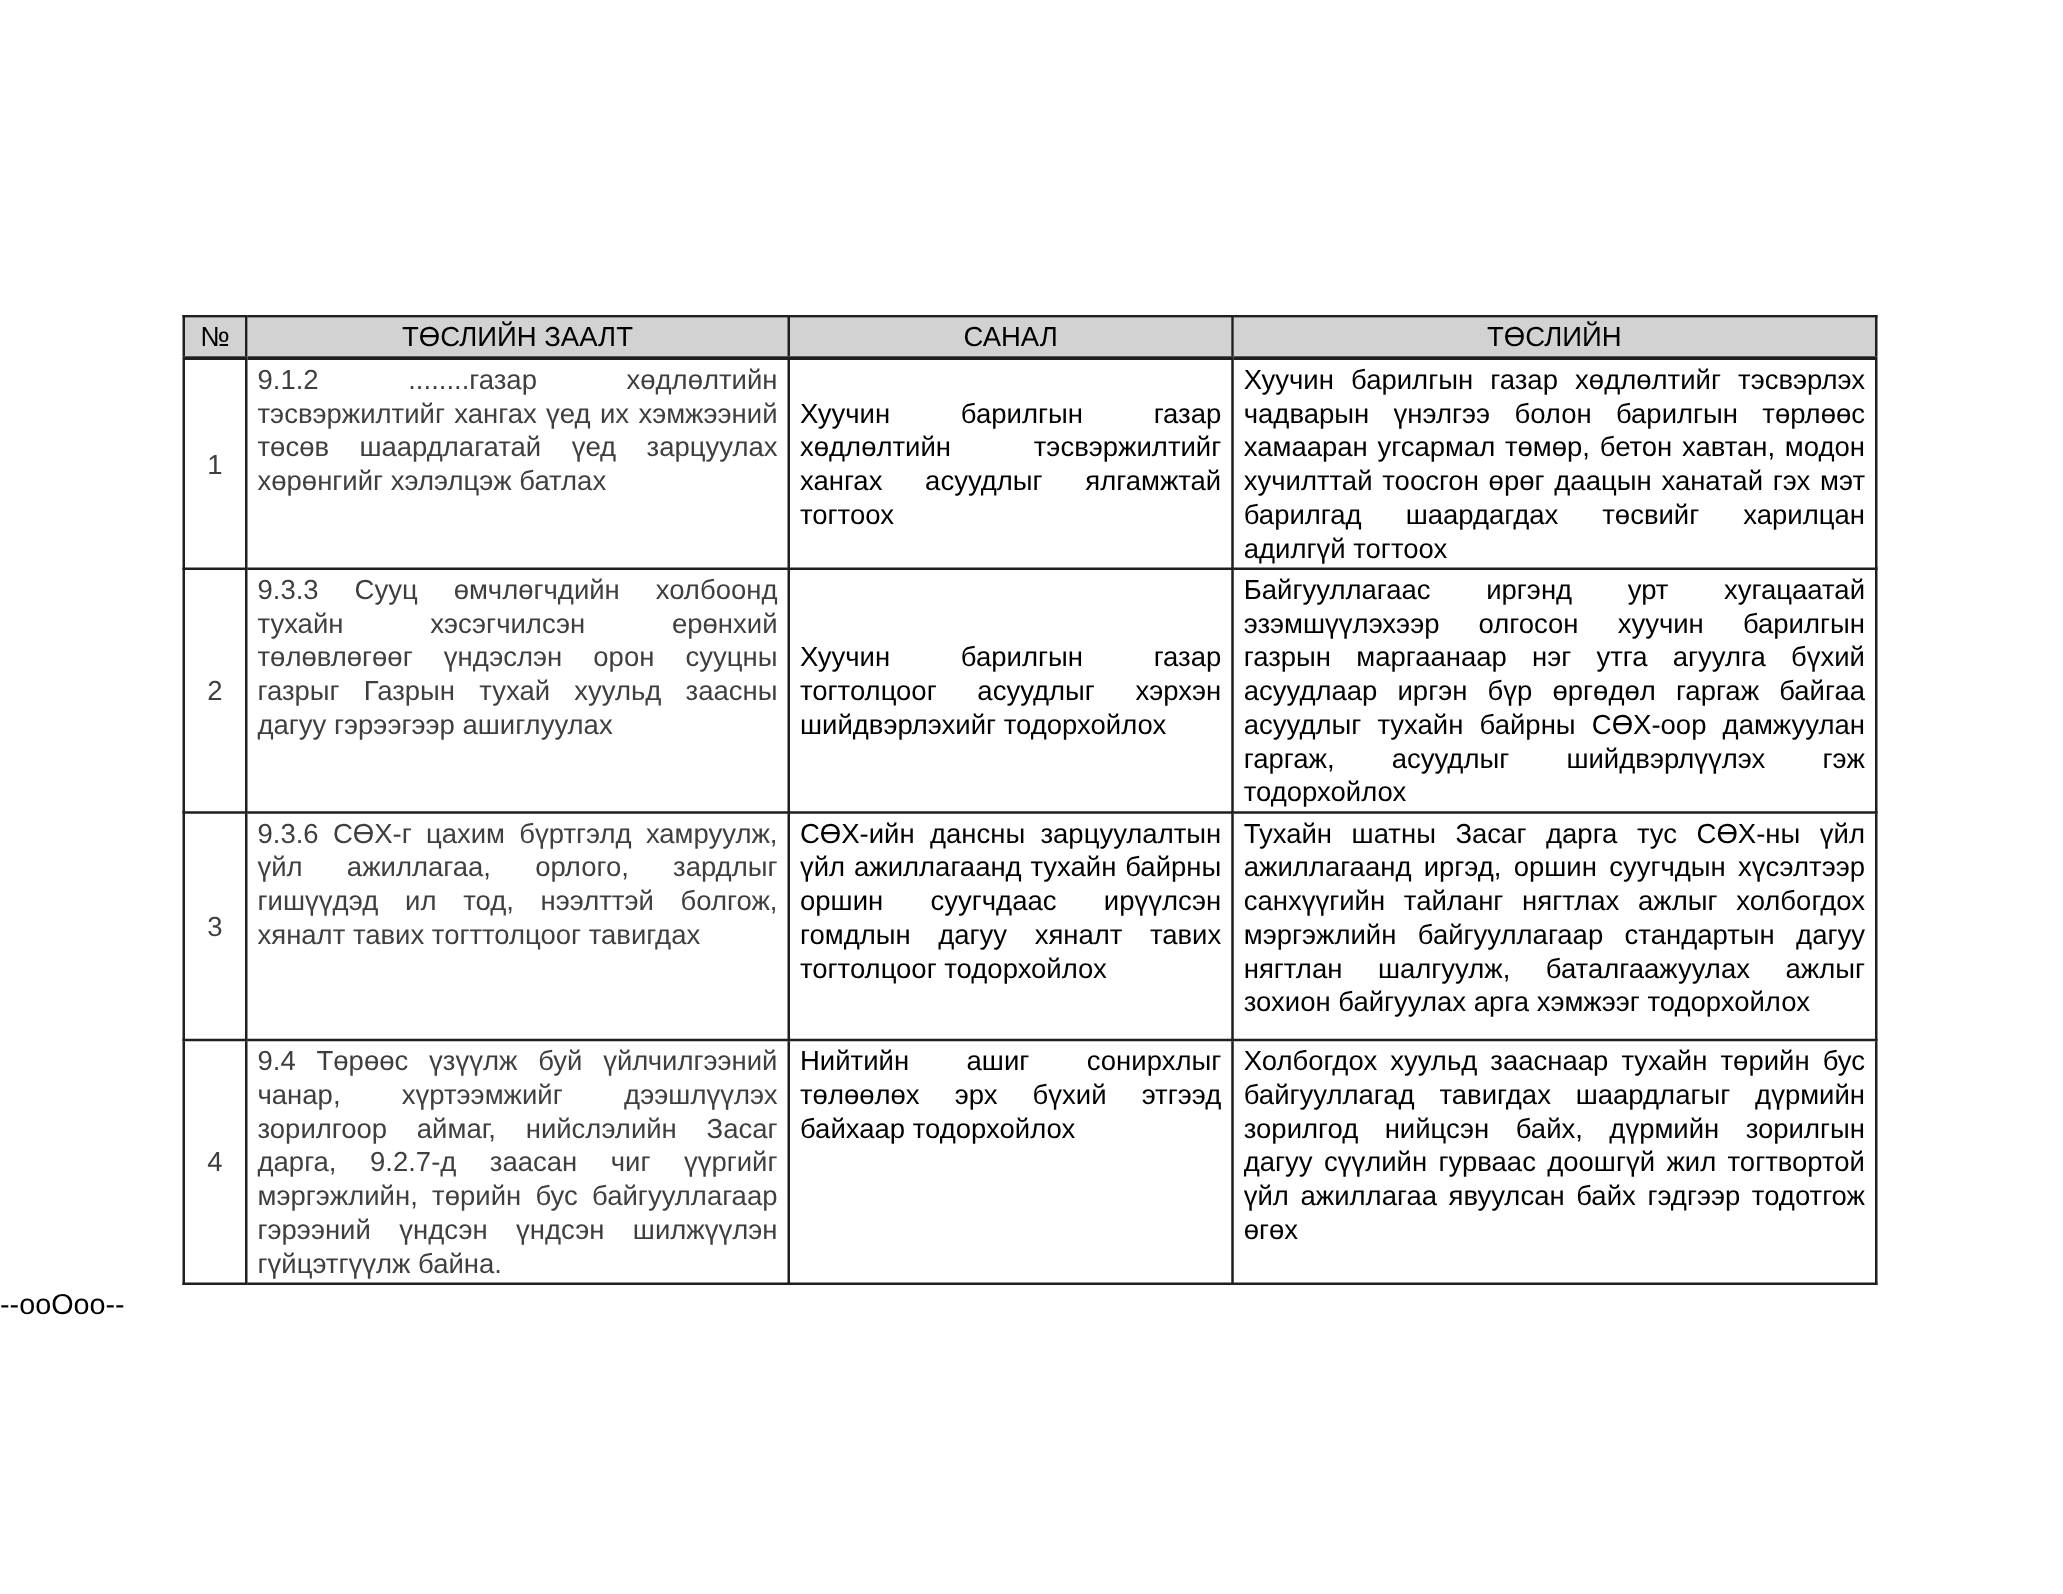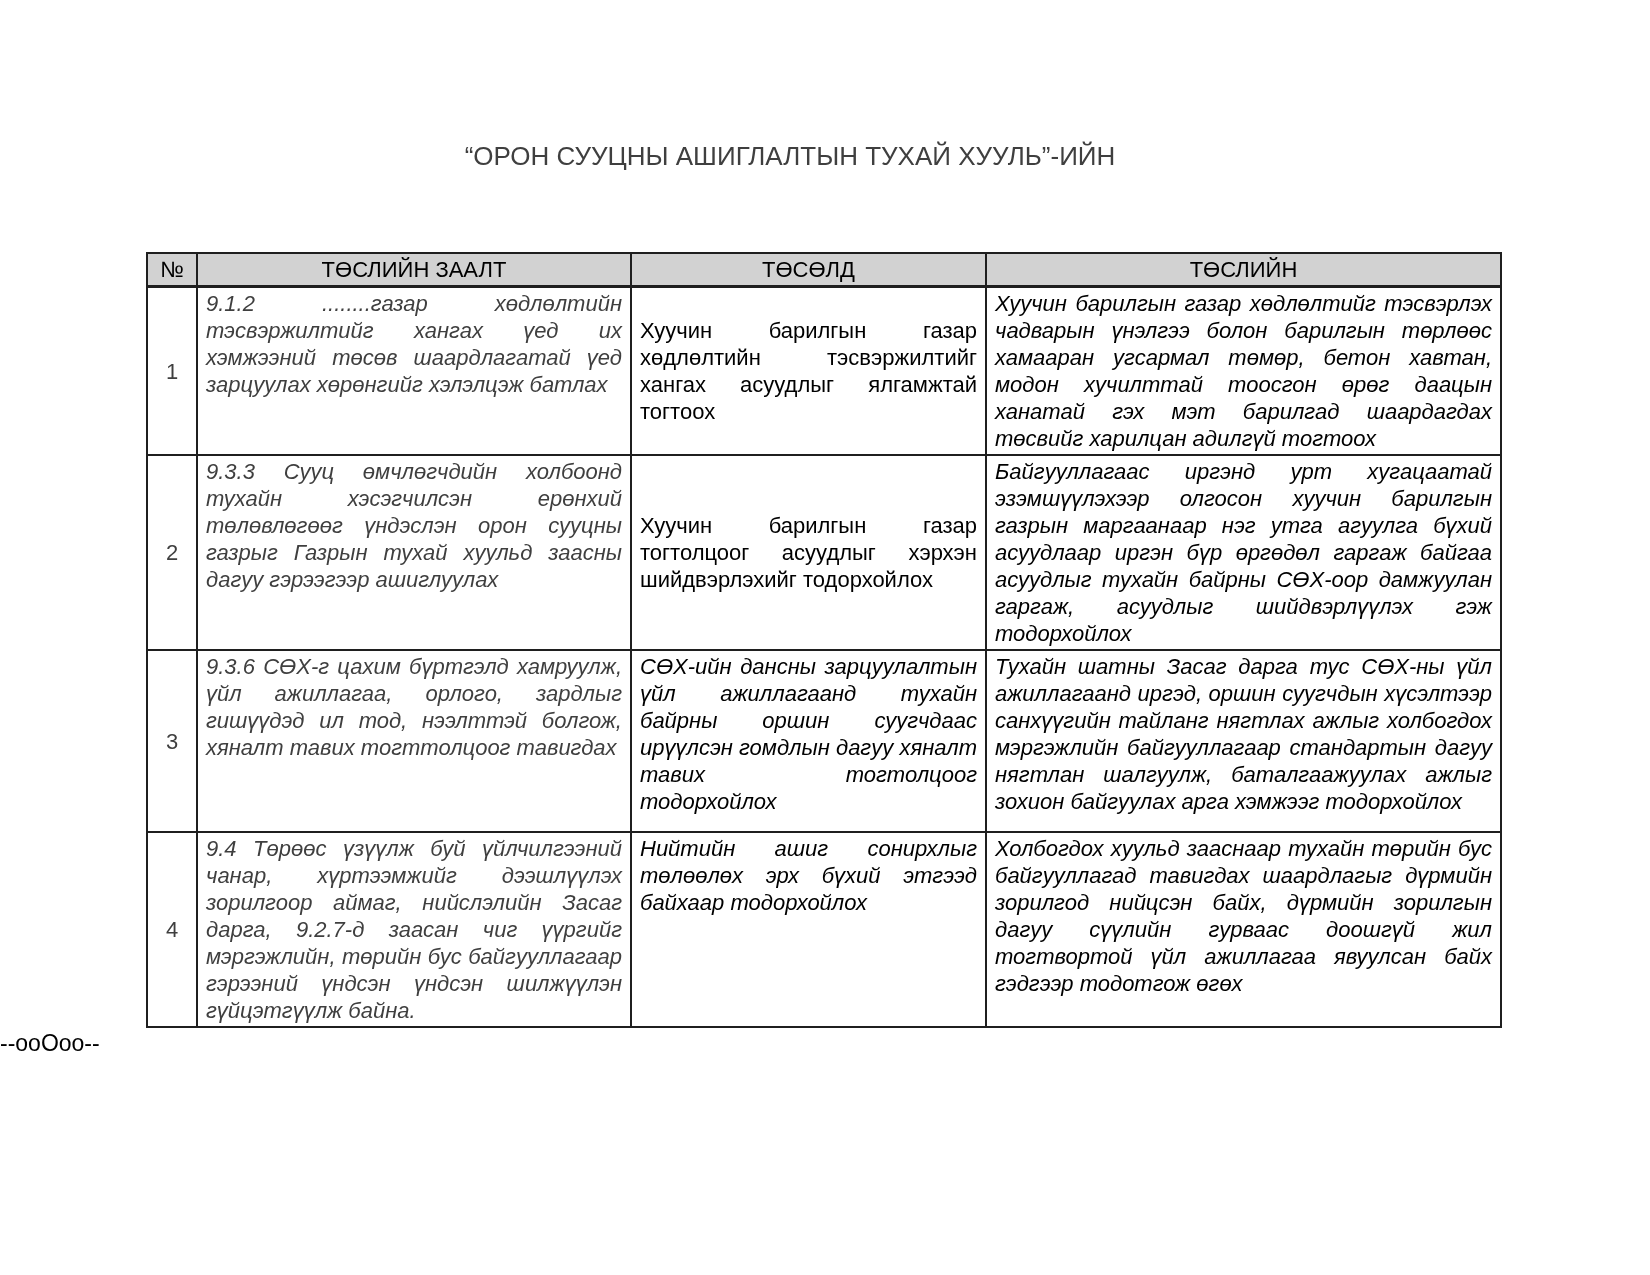--- a/index.html
+++ b/index.html
@@ -53,55 +53,54 @@
     text-align: justify;
   }
   td.c-no {
     text-align: center;
     vertical-align: middle;
     color: var(--text-gray, #3f3f3f);
   }
   td.c-zaalt {
     color: var(--text-gray, #3f3f3f);
   }
-  .va-top { vertical-align: top; font-style: italic; }
+  .va-top { vertical-align: top; }
   .va-mid { vertical-align: middle; margin-top: 34px; }
   tr.r1 { height: 160px; }
   tr.r2 { height: 184px; }
   tr.r3 { height: 182px; }
   tr.r4 { height: 187px; }
   .doc-footer {
     position: absolute;
     top: 1030px;
     left: 0;
     width: 1580px;
     text-align: left;
     font-size: 23px;
     color: var(--text-black, #000000);
   }
 </style>
 </head>
 <body style="--header-bg: #d2d2d2; --border: #1f1f1f; --text-black: #000000; --text-gray: #3f3f3f; background: rgb(255, 255, 255);">
 
 <div class="doc-title">
-  <div>“ОРОН СУУЦНЫ АШИГЛАЛТЫН ТУХАЙ ХУУЛЬ”-ИЙН</div>
 </div>
 
 <table class="doc-table">
   <colgroup>
     <col style="width:50px">
     <col style="width:434px">
     <col style="width:355px">
     <col style="width:515px">
   </colgroup>
   <thead>
     <tr>
       <th>№</th>
       <th>ТӨСЛИЙН ЗААЛТ</th>
-      <th>ТӨСӨЛД</th>
+      <th>САНАЛ</th>
       <th>ТӨСЛИЙН</th>
     </tr>
   </thead>
   <tbody>
     <tr class="r1">
       <td class="c-no">1</td>
       <td class="c-zaalt va-top">9.1.2 ........газар хөдлөлтийн тэсвэржилтийг хангах үед их хэмжээний төсөв шаардлагатай үед зарцуулах хөрөнгийг хэлэлцэж батлах</td>
       <td class="c-sanal va-mid">Хуучин барилгын газар хөдлөлтийн тэсвэржилтийг хангах асуудлыг ялгамжтай тогтоох</td>
       <td class="c-tailbar va-top">Хуучин барилгын газар хөдлөлтийг тэсвэрлэх чадварын үнэлгээ болон барилгын төрлөөс хамааран угсармал төмөр, бетон хавтан, модон хучилттай тоосгон өрөг даацын ханатай гэх мэт барилгад шаардагдах төсвийг харилцан адилгүй тогтоох</td>
     </tr>

